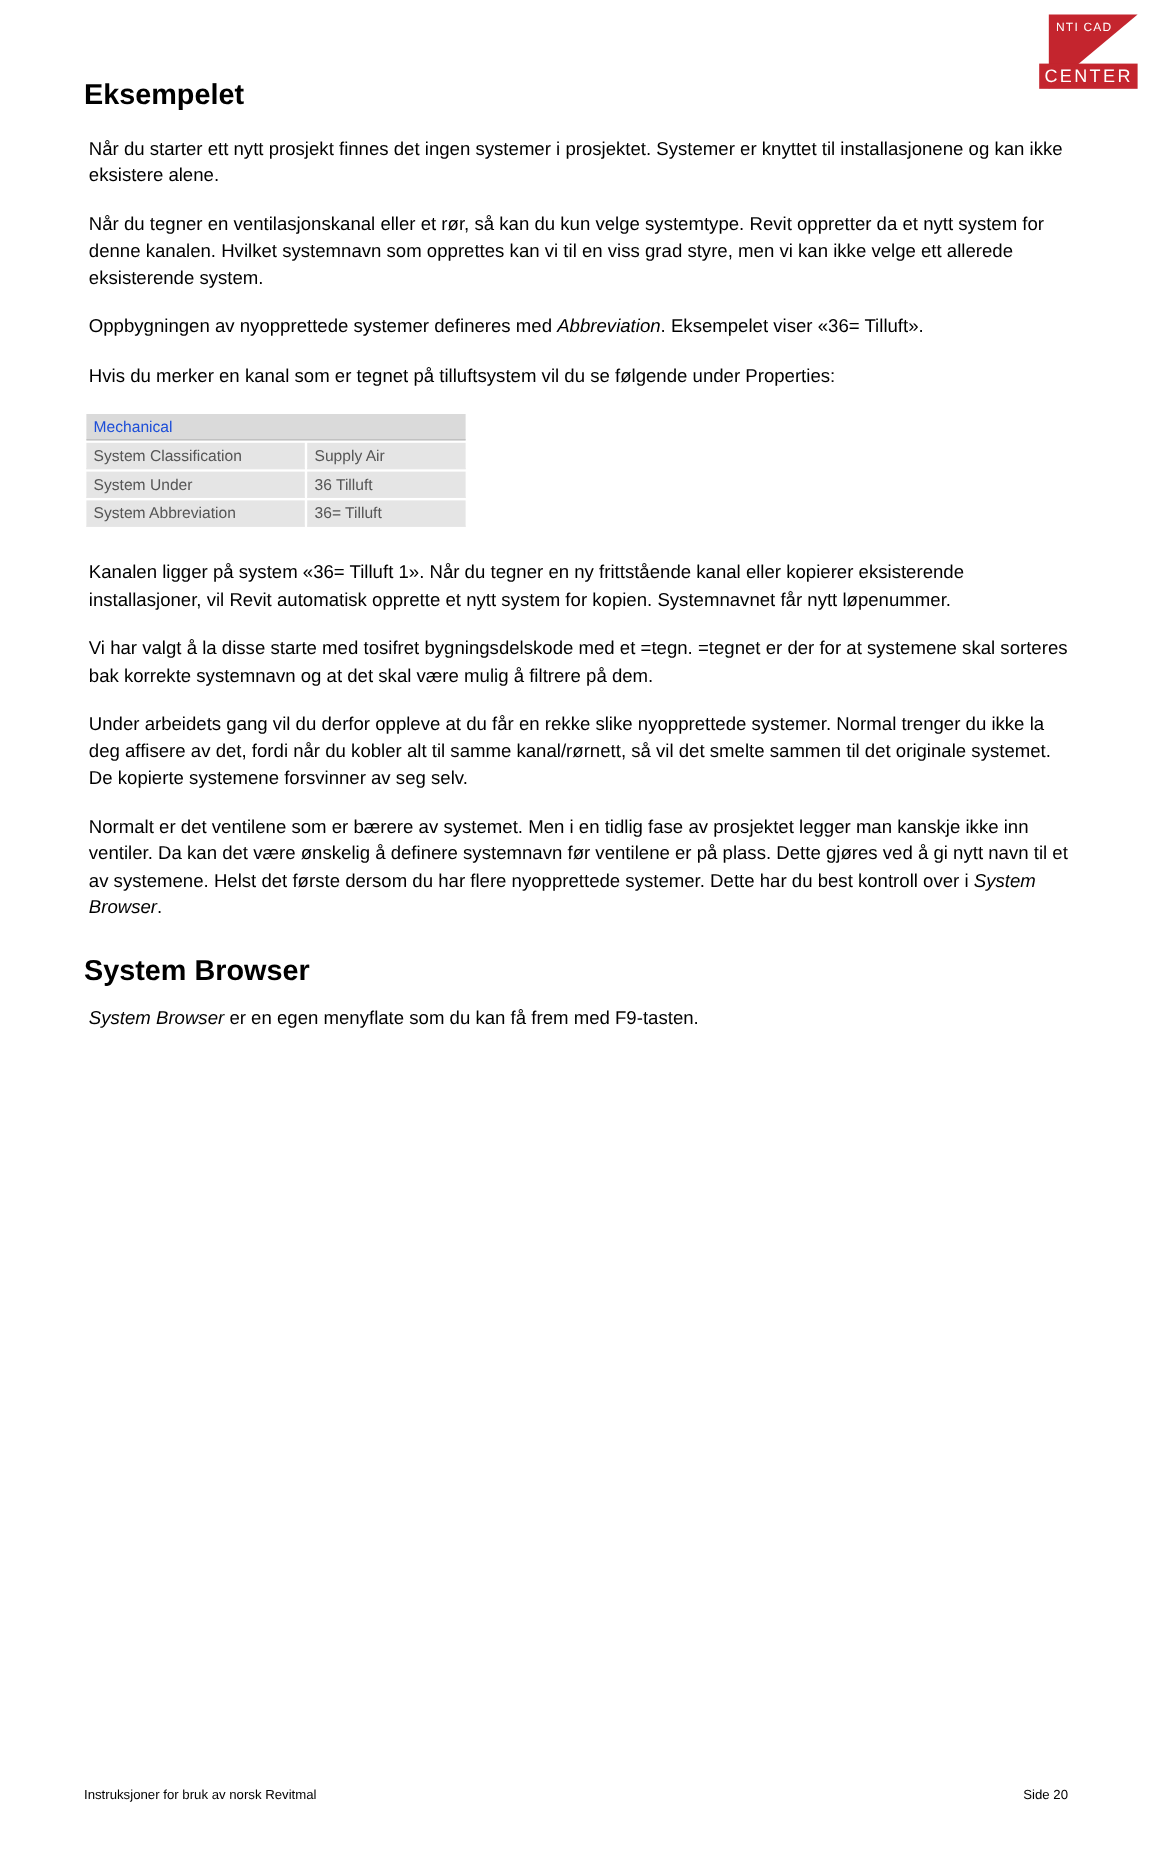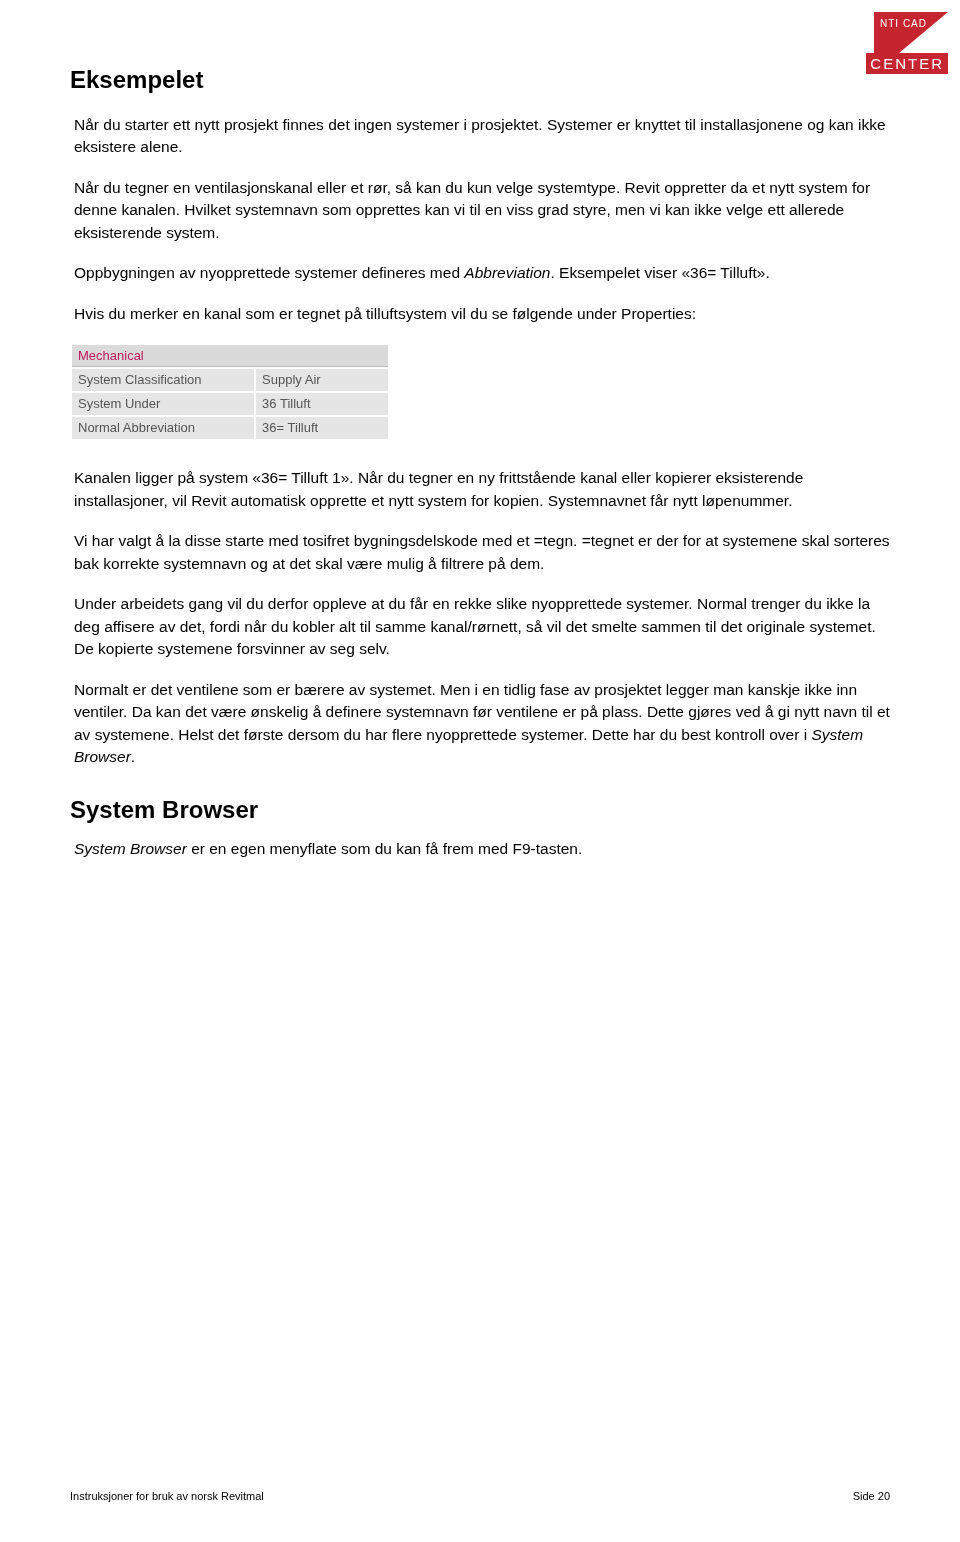--- a/index.html
+++ b/index.html
@@ -66,21 +66,21 @@
   .italic { font-style: italic; }
   .properties {
     width: 320px;
     font-family: "Segoe UI", Arial, sans-serif;
     font-size: 13px;
     margin-bottom: 26px;
   }
   .properties .hdr td {
     background: #dadada;
     font-weight: normal;
-    color: #be185d;
+    color: #1d4ed8;
     padding: 3px 6px;
     border-bottom: 1px solid #bbb;
   }
   .properties td {
     padding: 3px 6px;
     background: #e5e5e5;
     color: #555;
     border-bottom: 1px solid #e6e6e6;
   }
   .properties td:first-child { width: 58%; }
@@ -123,21 +123,21 @@
     </tr>
     <tr>
       <td>System Classification</td>
       <td>Supply Air</td>
     </tr>
     <tr>
       <td>System Under</td>
       <td>36 Tilluft</td>
     </tr>
     <tr>
-      <td>Normal Abbreviation</td>
+      <td>System Abbreviation</td>
       <td>36= Tilluft</td>
     </tr>
   </tbody>
     </table>
 
   <p>Kanalen ligger på system «36= Tilluft 1». Når du tegner en ny frittstående kanal eller kopierer eksisterende installasjoner, vil Revit automatisk opprette et nytt system for kopien. Systemnavnet får nytt løpenummer.</p>
   <p>Vi har valgt å la disse starte med tosifret bygningsdelskode med et =tegn. =tegnet er der for at systemene skal sorteres bak korrekte systemnavn og at det skal være mulig å filtrere på dem.</p>
   <p>Under arbeidets gang vil du derfor oppleve at du får en rekke slike nyopprettede systemer. Normal trenger du ikke la deg affisere av det, fordi når du kobler alt til samme kanal/rørnett, så vil det smelte sammen til det originale systemet. De kopierte systemene forsvinner av seg selv.</p>
 
   <p>

